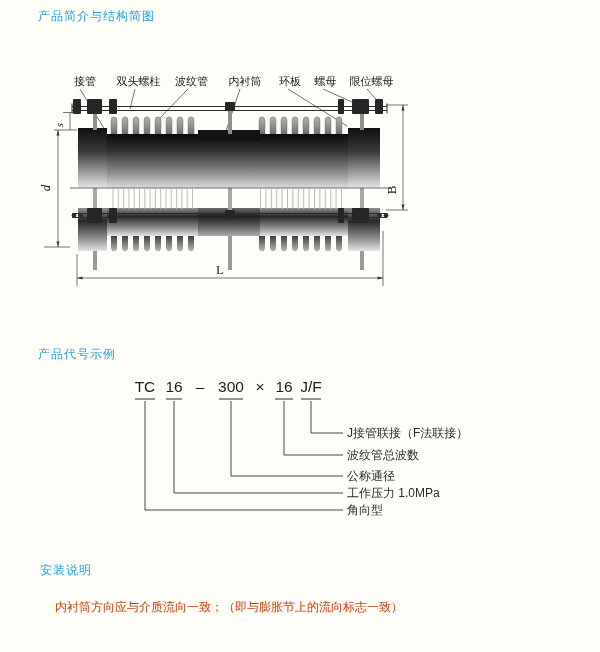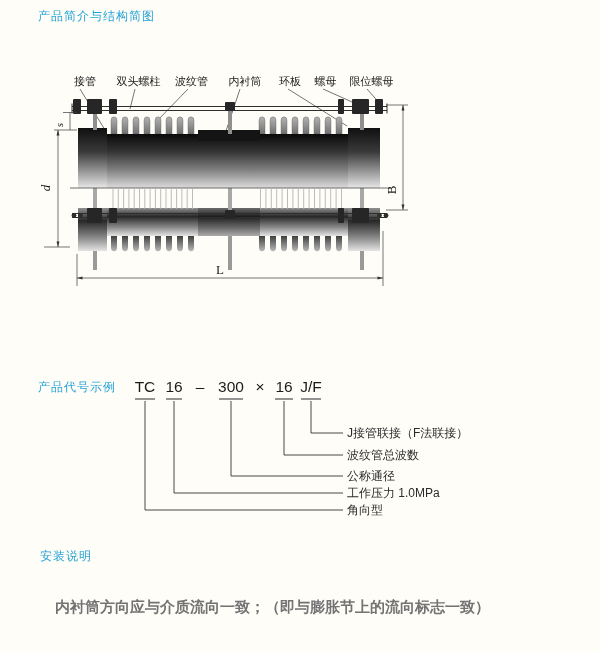--- a/index.html
+++ b/index.html
@@ -9,28 +9,27 @@
     font-family:"Liberation Sans", sans-serif;
     color:#333;
   }
   .page{position:absolute;inset:0;}
   .sec-heading{
     position:absolute;
     font-size:12px;font-weight:normal;letter-spacing:1px;
   }
   #h-intro{left:38px;top:8px;}
   #h-code{left:38px;top:346px;}
-  #h-install{left:40px;top:548px;}
+  #h-install{left:40px;top:562px;}
   #struct-svg{position:absolute;left:30px;top:68px;}
   #code-svg{position:absolute;left:120px;top:372px;}
   .install-text{
     position:absolute;left:55px;top:596px;
-    font-size:15px;line-height:22.5px;color:#737373;
+    font-size:12px;line-height:22.5px;color:#c2410c;
     white-space:nowrap;
-    font-weight:bold;
   }
   svg text{font-family:"Liberation Sans", sans-serif;}
   svg .serif{font-family:"Liberation Serif", serif;}
 </style>
 </head>
 <body>
 
 <div class="page">
 
   <div id="h-intro" class="sec-heading" style="color: rgb(36, 163, 214);">产品简介与结构简图</div>
@@ -250,21 +249,21 @@
     <g stroke="#3a3a3a" stroke-width="0.7">
       <line x1="47" y1="186" x2="47" y2="218"></line>
       <line x1="353" y1="163" x2="353" y2="218"></line>
       <line x1="47" y1="210" x2="353" y2="210"></line>
     </g>
     <polygon points="47,210 52.5,208.5 52.5,211.5" fill="#333"></polygon>
     <polygon points="353,210 347.5,208.5 347.5,211.5" fill="#333"></polygon>
     <text class="serif" x="190" y="206" font-size="13" fill="#1a1a1a" text-anchor="middle">L</text>
   </svg>
 
-  <div id="h-code" class="sec-heading" style="color: rgb(36, 163, 214); margin-top: 33px;">产品代号示例</div>
+  <div id="h-code" class="sec-heading" style="color: rgb(36, 163, 214);">产品代号示例</div>
 
   <svg id="code-svg" width="400" height="150" viewBox="0 0 400 150">
     <g class="serif" font-size="15.5" fill="#1b1b1b" text-anchor="middle">
       <text x="25" y="20">TC</text>
       <text x="54" y="20">16</text>
       <text x="80" y="20">–</text>
       <text x="111" y="20">300</text>
       <text x="140" y="20">×</text>
       <text x="164" y="20">16</text>
       <text x="191" y="20">J/F</text>

